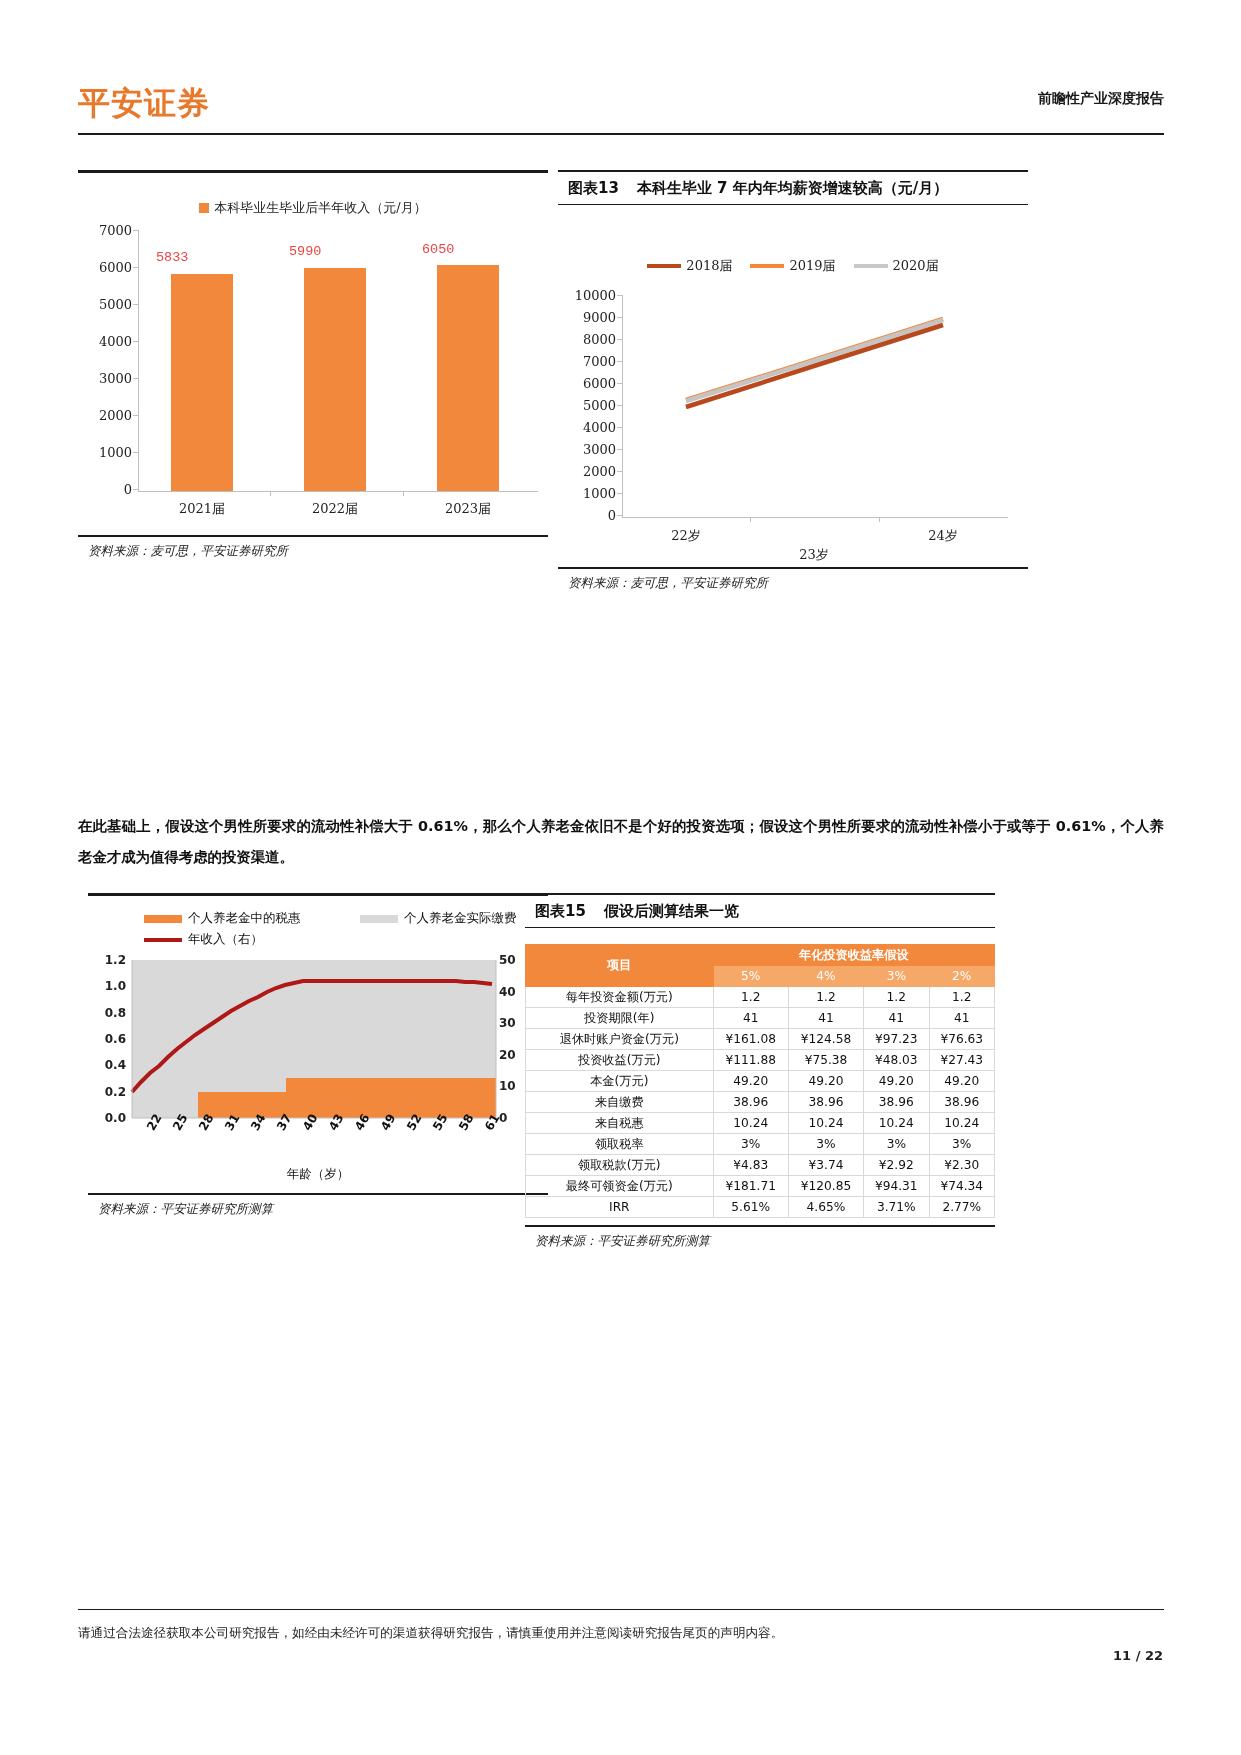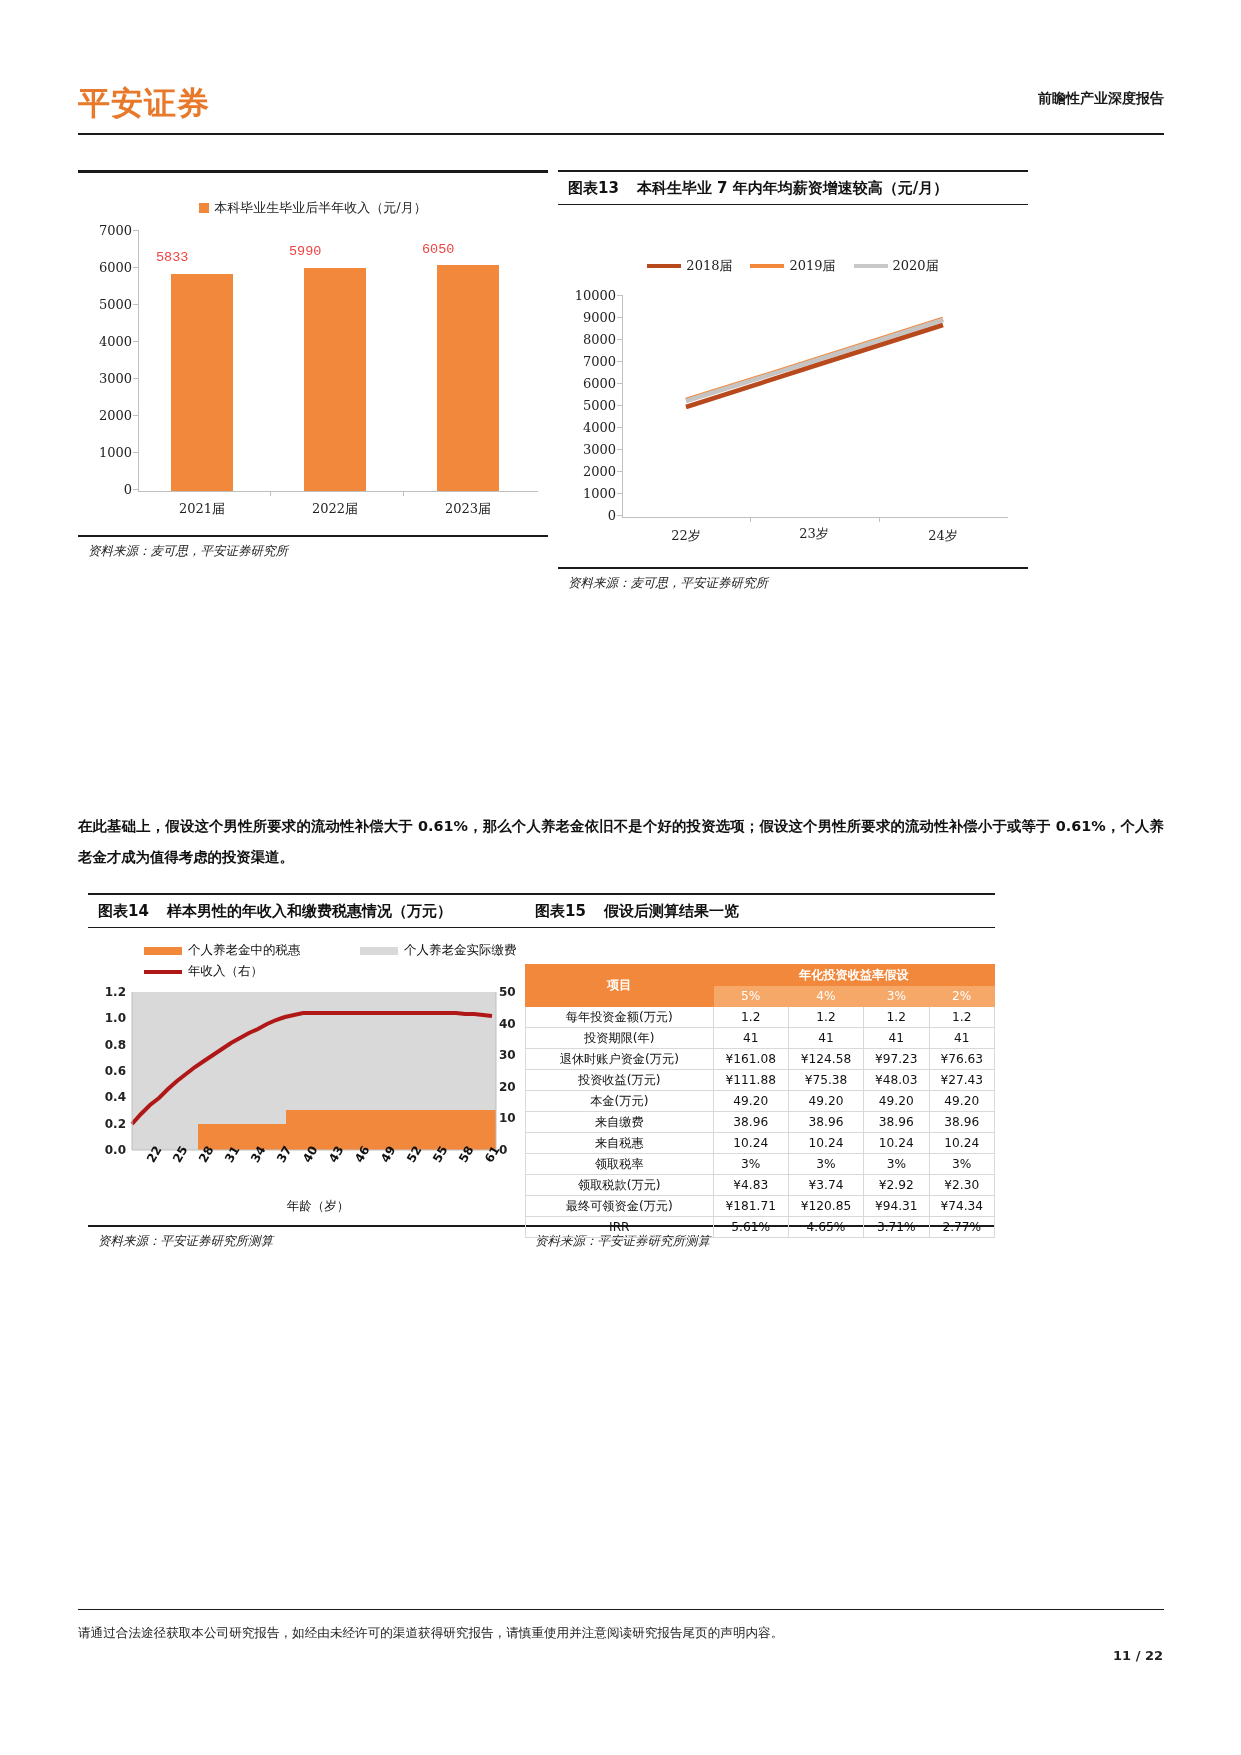--- a/index.html
+++ b/index.html
@@ -79,21 +79,21 @@
     position:absolute; left:78px; width:1086px;
     font-family:"DejaVu Sans", sans-serif;
     font-size:14.4px; line-height:31px; color:#111;
     text-align:justify;
   }
   .para b { font-weight:bold; }
 
   
   table.calc {
     border-collapse:collapse; width:100%;
-    font-family:"DejaVu Sans", sans-serif; font-size:12.2px; color:#111;margin-top:20px;
+    font-family:"DejaVu Sans", sans-serif; font-size:12.2px; color:#111;
   }
   table.calc th, table.calc td {
     border:1px solid #d9d9d9; padding:2.5px 4px; text-align:center; line-height:15px;
   }
   table.calc th.hdr-main {
     background:#F2883C; color:#ffffff; font-weight:bold; border-color:#F2883C;
   }
   table.calc th.hdr-sub {
     background:#F6A868; color:#ffffff; font-weight:normal; border-color:#F6A868;
   }
@@ -242,38 +242,35 @@
       </svg>
 
       <svg style="position:absolute; left:0; top:0; width:470px; height:362px;">
         <rect x="66" y="91" width="383" height="220" fill="#ffffff"></rect>
         <polyline points="128,195 256,155 385,114" fill="none" stroke="#F2883C" stroke-width="4.5"></polyline>
         <polyline points="128,196 256,156 385,115" fill="none" stroke="#C6C4C2" stroke-width="4.5"></polyline>
         <polyline points="128,202 256,161 385,120" fill="none" stroke="#B8491C" stroke-width="4.5"></polyline>
       </svg>
 
       <div class="xtick" style="left:85px;  top:322px; width:86px;">22岁</div>
-      <div class="xtick" style="left:213px; top:320px; width:86px;">23岁</div>
+      <div class="xtick" style="left:213px; top:341px; width:86px;">23岁</div>
       <div class="xtick" style="left:342px; top:322px; width:86px;">24岁</div>
     </div>
 
     <div class="ex-src-rule"></div>
     <div class="ex-src">资料来源：麦可思，平安证券研究所</div>
   </div>
 
 
   <div class="para" style="top:811px;">
     <b>在此基础上，假设这个男性所要求的流动性补偿大于 0.61%，那么个人养老金依旧不是个好的投资选项；假设这个男性所要求的流动性补偿小于或等于 0.61%，个人养老金才成为值得考虑的投资渠道。</b>
   </div>
 
   <div class="exhibit" style="left:88px; top:893px; width:460px;">
     <div class="ex-title-rule-top"></div>
-    <div class="ex-title">
-      <span class="num">图表14</span><span>样本男性的年收入和缴费税惠情况（万元）</span>
-    </div>
     <div class="ex-title-rule-bot"></div>
 
     <div class="ex-body" style="height:297px;">
 
       <div style="position:absolute; left:56px; top:14px; display:flex; align-items:center; gap:6px;
                   font-family:'DejaVu Serif', serif; font-size:12.5px; white-space:nowrap;">
         <span class="sw-line" style="background:#F2883C; height:8px; width:38px;"></span>
         <span>个人养老金中的税惠</span>
       </div>
       <div style="position:absolute; left:272px; top:14px; display:flex; align-items:center; gap:6px;

